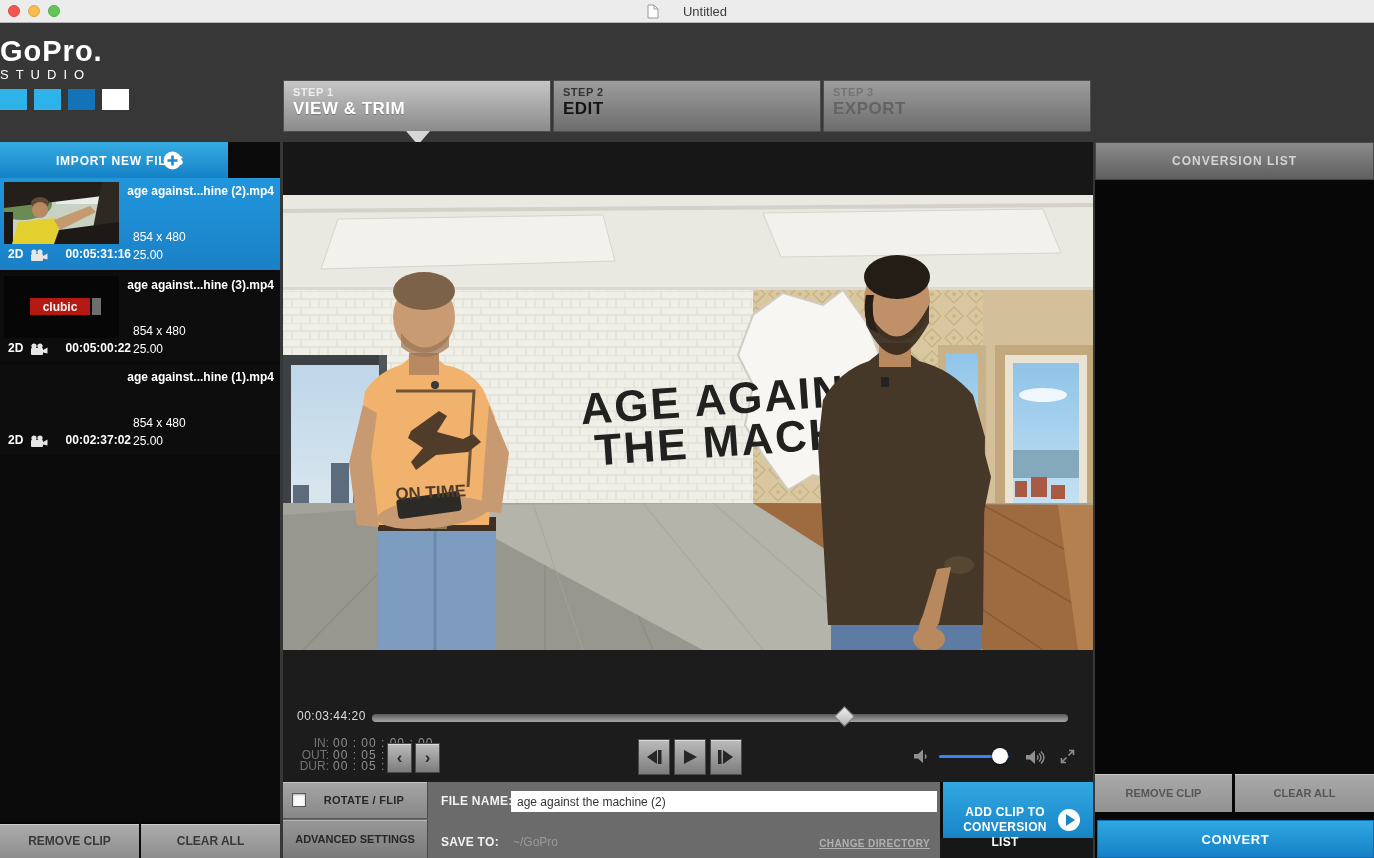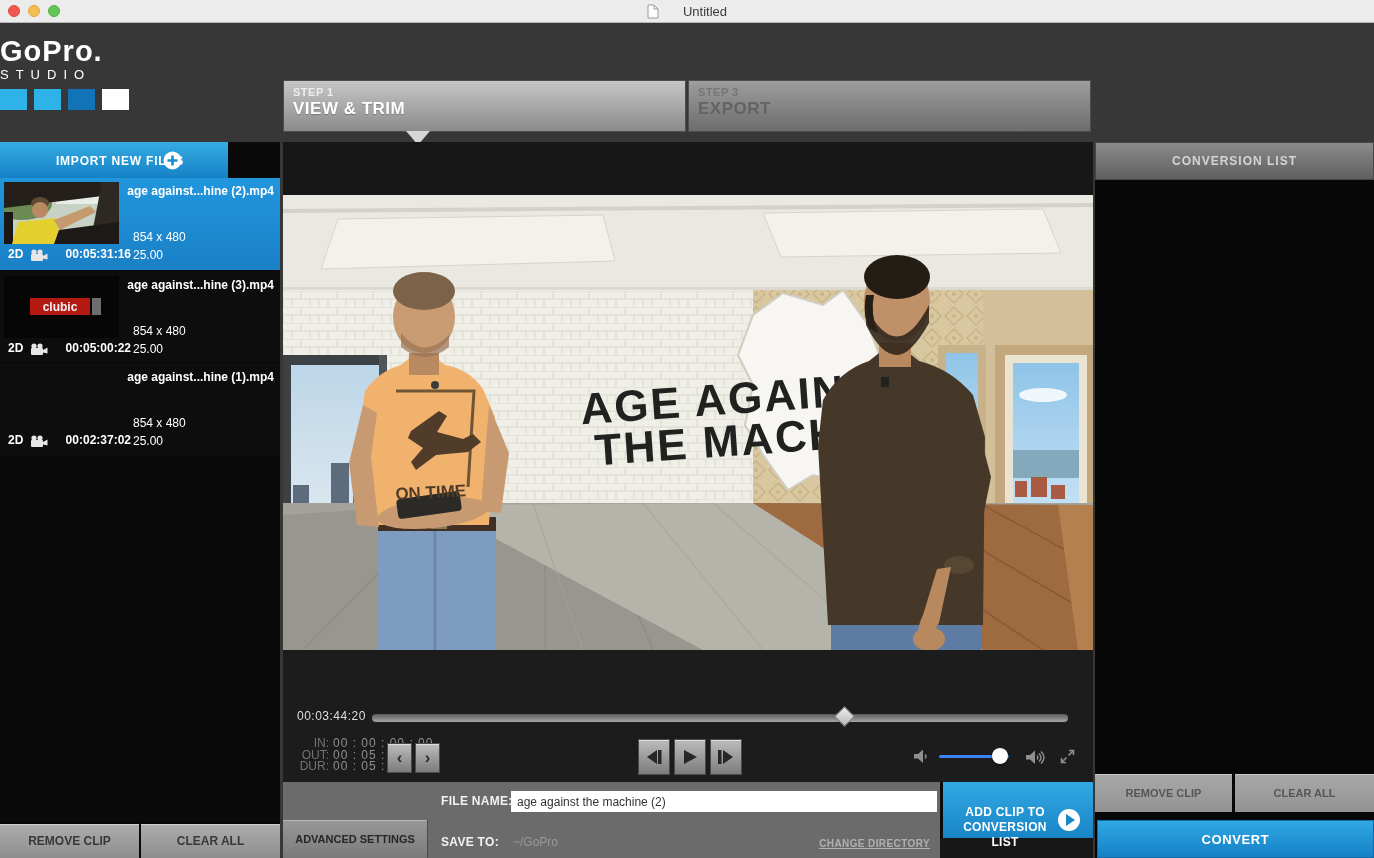--- a/index.html
+++ b/index.html
@@ -164,20 +164,24 @@
       <div class="sq" style="background:#1273b9"></div>
       <div class="sq" style="background:#ffffff"></div>
     </div>
   </div>
 
   <div class="tabs">
     <div class="tab tab1">
       <div class="step">STEP 1</div>
       <div class="label">VIEW &amp; TRIM</div>
     </div>
+    <div class="tab tab2">
+      <div class="step">STEP 2</div>
+      <div class="label">EDIT</div>
+    </div>
     <div class="tab tab3">
       <div class="step">STEP 3</div>
       <div class="label">EXPORT</div>
     </div>
   </div>
   <div class="tab-arrow"></div>
 
   <div class="sidebar">
     <div class="sb-header">
       <div class="txt">IMPORT NEW FILES</div>
@@ -426,20 +430,24 @@
     <div class="vol-knob"></div>
     <svg class="spk" style="left:742px" width="20" height="17">
       <polygon points="1,6 5,6 10,1.5 10,15 5,10.5 1,10.5" fill="#909090"></polygon>
       <path d="M12,6.5 q2,2 0,4 M14,4.5 q4,4 0,8 M16,2.5 q6,6 0,12" stroke="#909090" stroke-width="1.4" fill="none"></path>
     </svg>
     <svg class="fs" width="15" height="15">
       <path d="M9,1.5 h4.5 v4.5 M13.5,1.5 L8.5,6.5 M6,13.5 h-4.5 v-4.5 M1.5,13.5 L6.5,8.5" stroke="#8f8f8f" stroke-width="1.6" fill="none"></path>
     </svg>
 
     <div class="bpanel">
+      <div class="btn-rot">
+        <div class="chk"></div>
+        <span style="margin-left:18px">ROTATE / FLIP</span>
+      </div>
       <div class="btn-adv">ADVANCED SETTINGS</div>
       <div class="flabel" style="left:158px;top:12px">FILE NAME:</div>
       <input class="fname-input" type="text" value="age against the machine (2)" style="">
       <div class="flabel" style="left:158px;top:53px">SAVE TO:</div>
       <div class="saveto-val">~/GoPro</div>
       <div class="chdir">CHANGE DIRECTORY</div>
     </div>
 
     <div class="add-clip">
       <div class="lines">

